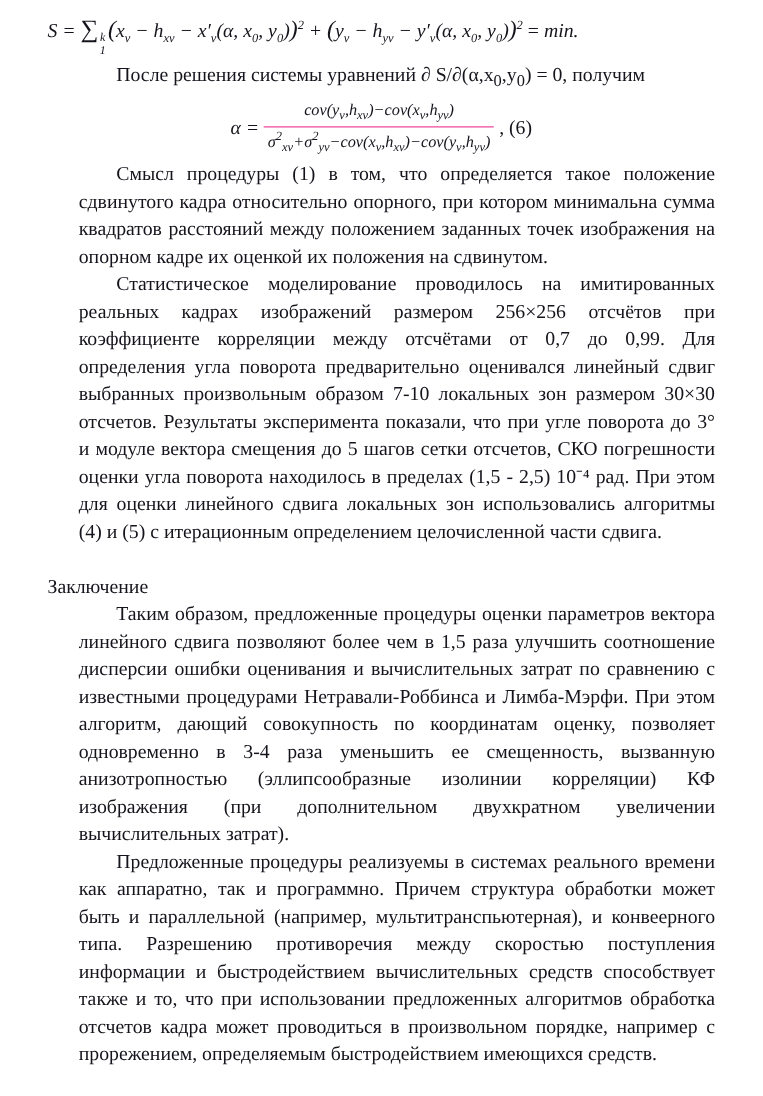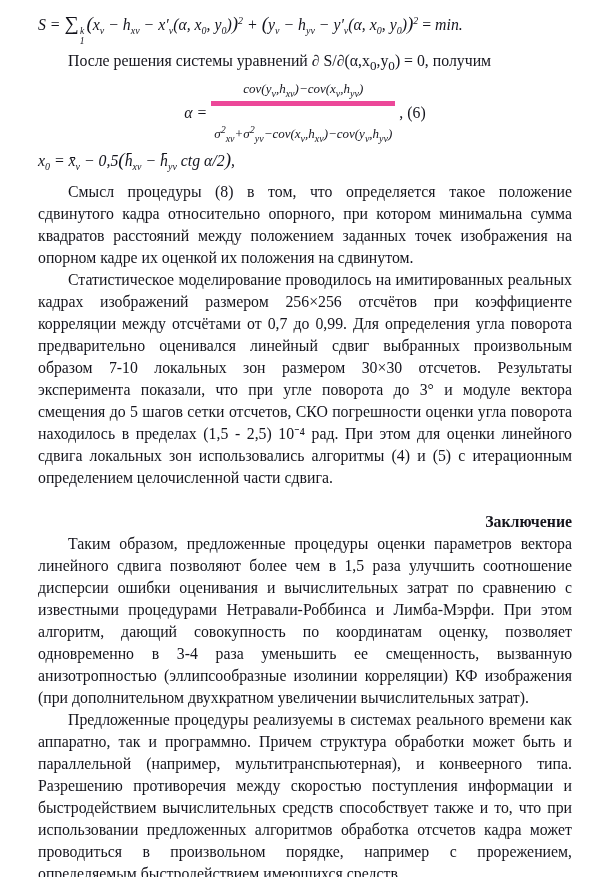--- a/index.html
+++ b/index.html
@@ -12,20 +12,21 @@
     color: #14141c;
   }
   .page {
     padding: 8px 38px 0 38px;
     font-size: 15.8px;
     line-height: 22px;
   }
   .para {
     text-align: justify;
     text-indent: 30px;
+    margin-left: 25px;
   }
   .center { text-align: left; }
   .formula {
     font-style: italic;
     margin: 2px 0 3px 0;
     white-space: nowrap;
   }
   .formula sub, .formula sup { font-size: 10px; }
   .sum { font-size: 20px; font-style: normal; }
   .lims {
@@ -49,25 +50,25 @@
   }
   .frac {
     display: inline-block;
     text-align: center;
     font-size: 13px;
     line-height: 1.3;
     vertical-align: middle;
     font-style: italic;
   }
   .frac .num { display: block; padding: 0 3px 1px 3px; }
-  .frac .den { display: block; border-top: 5px solid #ec4899; padding: 17px 3px 0 3px; }
+  .frac .den { display: block; border-top: 1px solid #ec4899; padding: 1px 3px 0 3px; }
   .heading {
     font-size: 15.8px;
-    font-weight: bold;
-    text-align: right;
+    font-weight: normal;
+    text-align: left;
     margin: 22px 0 0 0;
   }
 </style>
 </head>
 <body>
 
 <div class="page">
 
   <div class="formula center">S = <span class="sum">∑</span><span class="lims">
         <span>k</span>
@@ -78,24 +79,23 @@
 
   <div class="formula eqline">
     <span class="lhs">α =</span>
     <span class="frac">
       <span class="num">cov(y<sub>v</sub>,h<sub>xv</sub>)−cov(x<sub>v</sub>,h<sub>yv</sub>)</span>
       <span class="den">σ<sup>2</sup><sub>xv</sub>+σ<sup>2</sup><sub>yv</sub>−cov(x<sub>v</sub>,h<sub>xv</sub>)−cov(y<sub>v</sub>,h<sub>yv</sub>)</span>
     </span>
     <span class="rm">,  (6)</span>
   </div>
 
-  <div class="formula center">x<sub>0</sub> = x̄<sub>v</sub> − 0,5<span class="bp">(</span>h̄<sub>xv</sub> − h̄<sub>yv</sub> ctg α/2<span class="bp">)</span>,</div>
 
 
-  <p class="para">Смысл процедуры (8) в том, что определяется такое положение сдвинутого кадра относительно опорного, при котором минимальна сумма квадратов расстояний между положением заданных точек изображения на опорном кадре их оценкой их положения на сдвинутом.</p>
+  <p class="para">Смысл процедуры (1) в том, что определяется такое положение сдвинутого кадра относительно опорного, при котором минимальна сумма квадратов расстояний между положением заданных точек изображения на опорном кадре их оценкой их положения на сдвинутом.</p>
 
   <p class="para">Статистическое моделирование проводилось на имитированных реальных кадрах изображений размером 256×256 отсчётов при коэффициенте корреляции между отсчётами от 0,7 до 0,99. Для определения угла поворота предварительно оценивался линейный сдвиг выбранных произвольным образом 7-10 локальных зон размером 30×30 отсчетов. Результаты эксперимента показали, что при угле поворота до 3° и модуле вектора смещения до 5 шагов сетки отсчетов, СКО погрешности оценки угла поворота находилось в пределах (1,5 - 2,5) 10⁻⁴ рад. При этом для оценки линейного сдвига локальных зон использовались алгоритмы (4) и (5) с итерационным определением целочисленной части сдвига.</p>
 
   <h2 class="heading">Заключение</h2>
 
   <p class="para">Таким образом, предложенные процедуры оценки параметров вектора линейного сдвига позволяют более чем в 1,5 раза улучшить соотношение дисперсии ошибки оценивания и вычислительных затрат по сравнению с известными процедурами Нетравали-Роббинса и Лимба-Мэрфи. При этом алгоритм, дающий совокупность по координатам оценку, позволяет одновременно в 3-4 раза уменьшить ее смещенность, вызванную анизотропностью (эллипсообразные изолинии корреляции) КФ изображения (при дополнительном двухкратном увеличении вычислительных затрат).</p>
 
   <p class="para">Предложенные процедуры реализуемы в системах реального времени как аппаратно, так и программно. Причем структура обработки может быть и параллельной (например, мультитранспьютерная), и конвеерного типа. Разрешению противоречия между скоростью поступления информации и быстродействием вычислительных средств способствует также и то, что при использовании предложенных алгоритмов обработка отсчетов кадра может проводиться в произвольном порядке, например с прорежением, определяемым быстродействием имеющихся средств.</p>
 
 </div>

